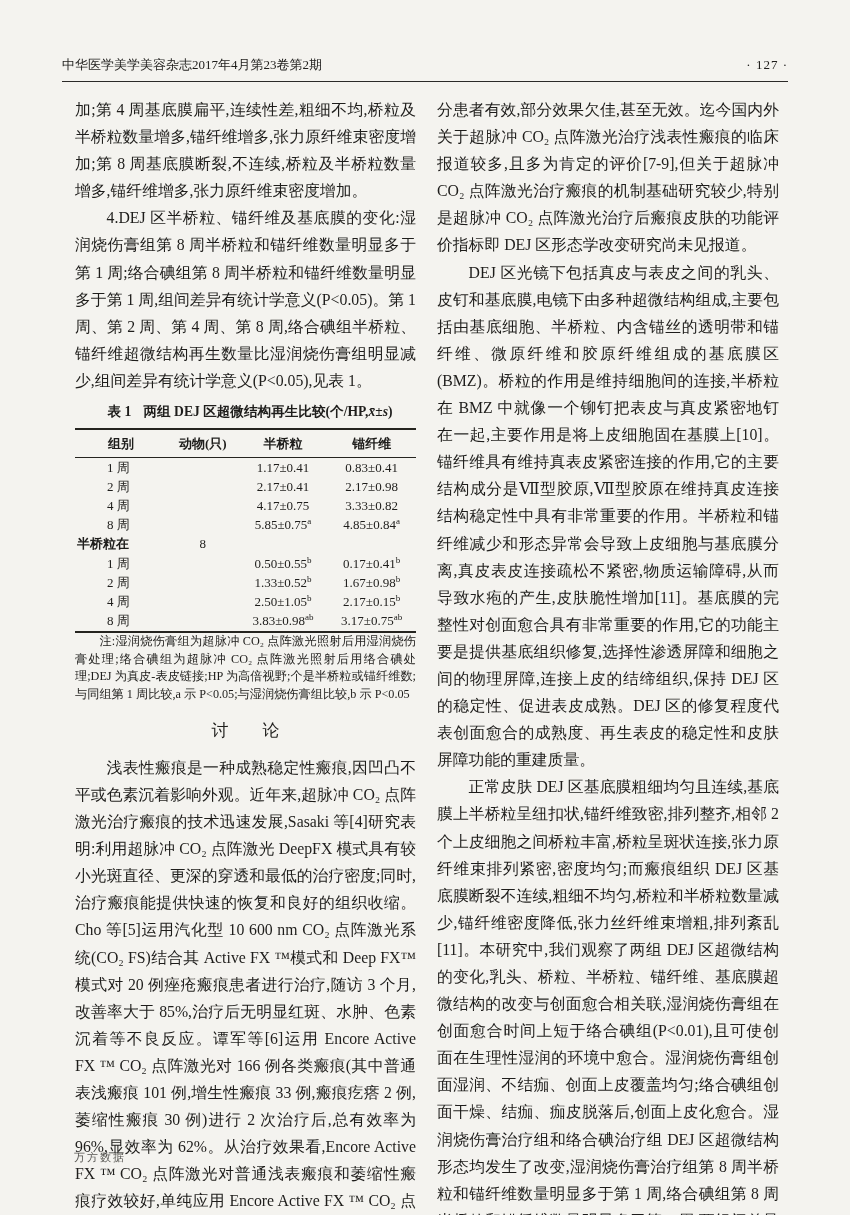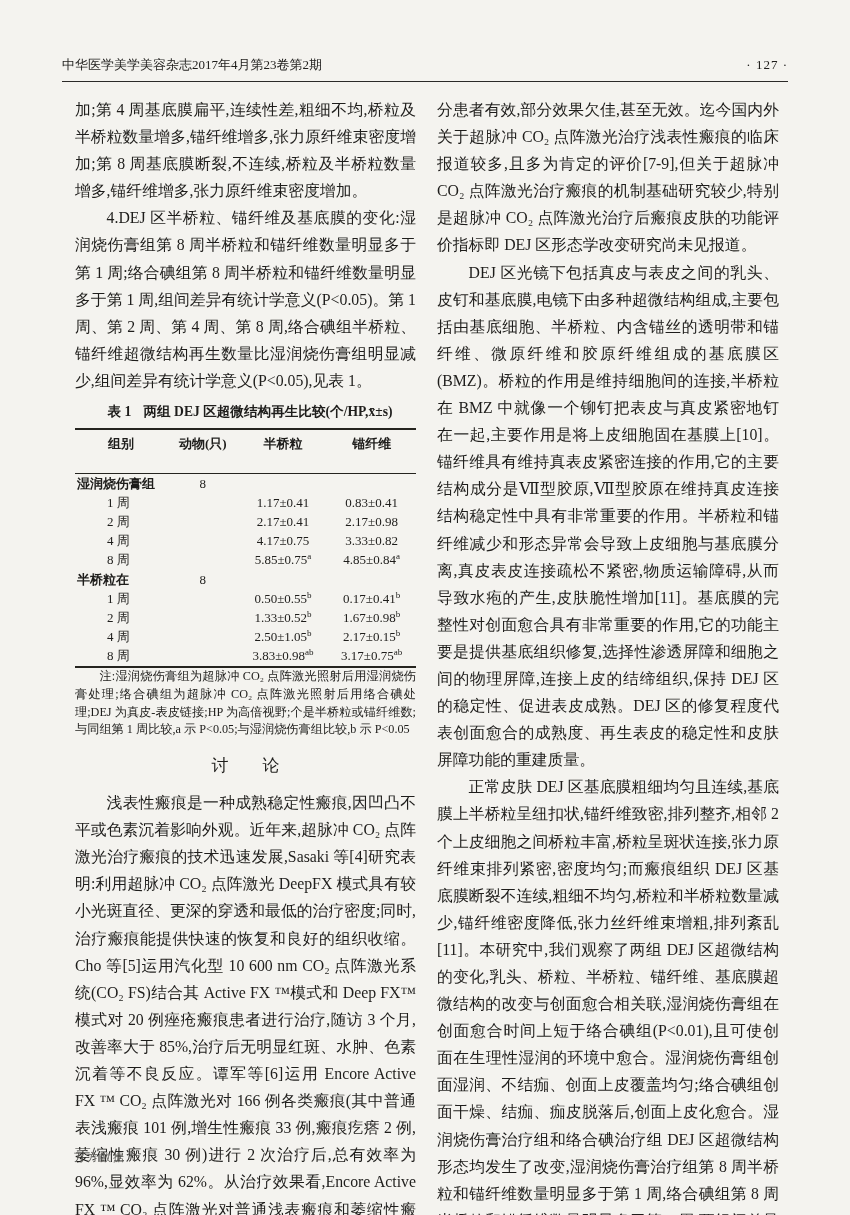--- a/index.html
+++ b/index.html
@@ -32,28 +32,28 @@
   .para{margin:0;}
   .para.indent{text-indent:2em;}
 
   
   .tablewrap{margin-top:9px;}
   .tbl-title{
     font-size:13.6px;font-weight:bold;text-align:center;
     line-height:18px;margin-bottom:7px;letter-spacing:0;
   }
   .tbl-title .lbl{margin-right:0.9em;margin-left:9px;}
-  .tbl-title .unit-i{}
+  .tbl-title .unit-i{font-style:italic;}
   table.data{
     width:100%;border-collapse:collapse;
     border-top:2px solid #25241f;border-bottom:2px solid #25241f;
     font-size:13px;line-height:16px;
   }
   table.data thead tr{border-bottom:1.4px solid #25241f;}
-  table.data th{font-weight:bold;padding:6px 0 21px;text-align:center;}
+  table.data th{font-weight:bold;padding:6px 0 5px;text-align:center;}
   table.data td{padding:1.6px 0;text-align:center;vertical-align:middle;}
   table.data td.c1{text-align:left;}
   tr.group td.c1{font-weight:bold;padding-left:2px;}
   tr.week td.c1{padding-left:32px;}
   table.data sup{font-size:9px;line-height:0;}
   .col1{width:27%;} .col2{width:21%;} .col3{width:26%;} .col4{width:26%;}
 
   .tbl-note{
     margin-top:0;font-size:12.2px;line-height:17.8px;
     text-align:justify;text-indent:2em;
@@ -94,26 +94,20 @@
       <table class="data">
         <thead>
           <tr>
             <th class="col1">组别</th>
             <th class="col2">动物(只)</th>
             <th class="col3">半桥粒</th>
             <th class="col4">锚纤维</th>
           </tr>
         </thead>
         <tbody>
-          <tr class="group">
-            <td class="c1">湿润烧伤膏组</td>
-            <td>8</td>
-            <td></td>
-            <td></td>
-          </tr>
           <tr class="week">
             <td class="c1">1 周</td>
             <td></td>
             <td><span>1.17±0.41</span><sup></sup></td>
             <td><span>0.83±0.41</span><sup></sup></td>
           </tr>
           <tr class="week">
             <td class="c1">2 周</td>
             <td></td>
             <td><span>2.17±0.41</span><sup></sup></td>

